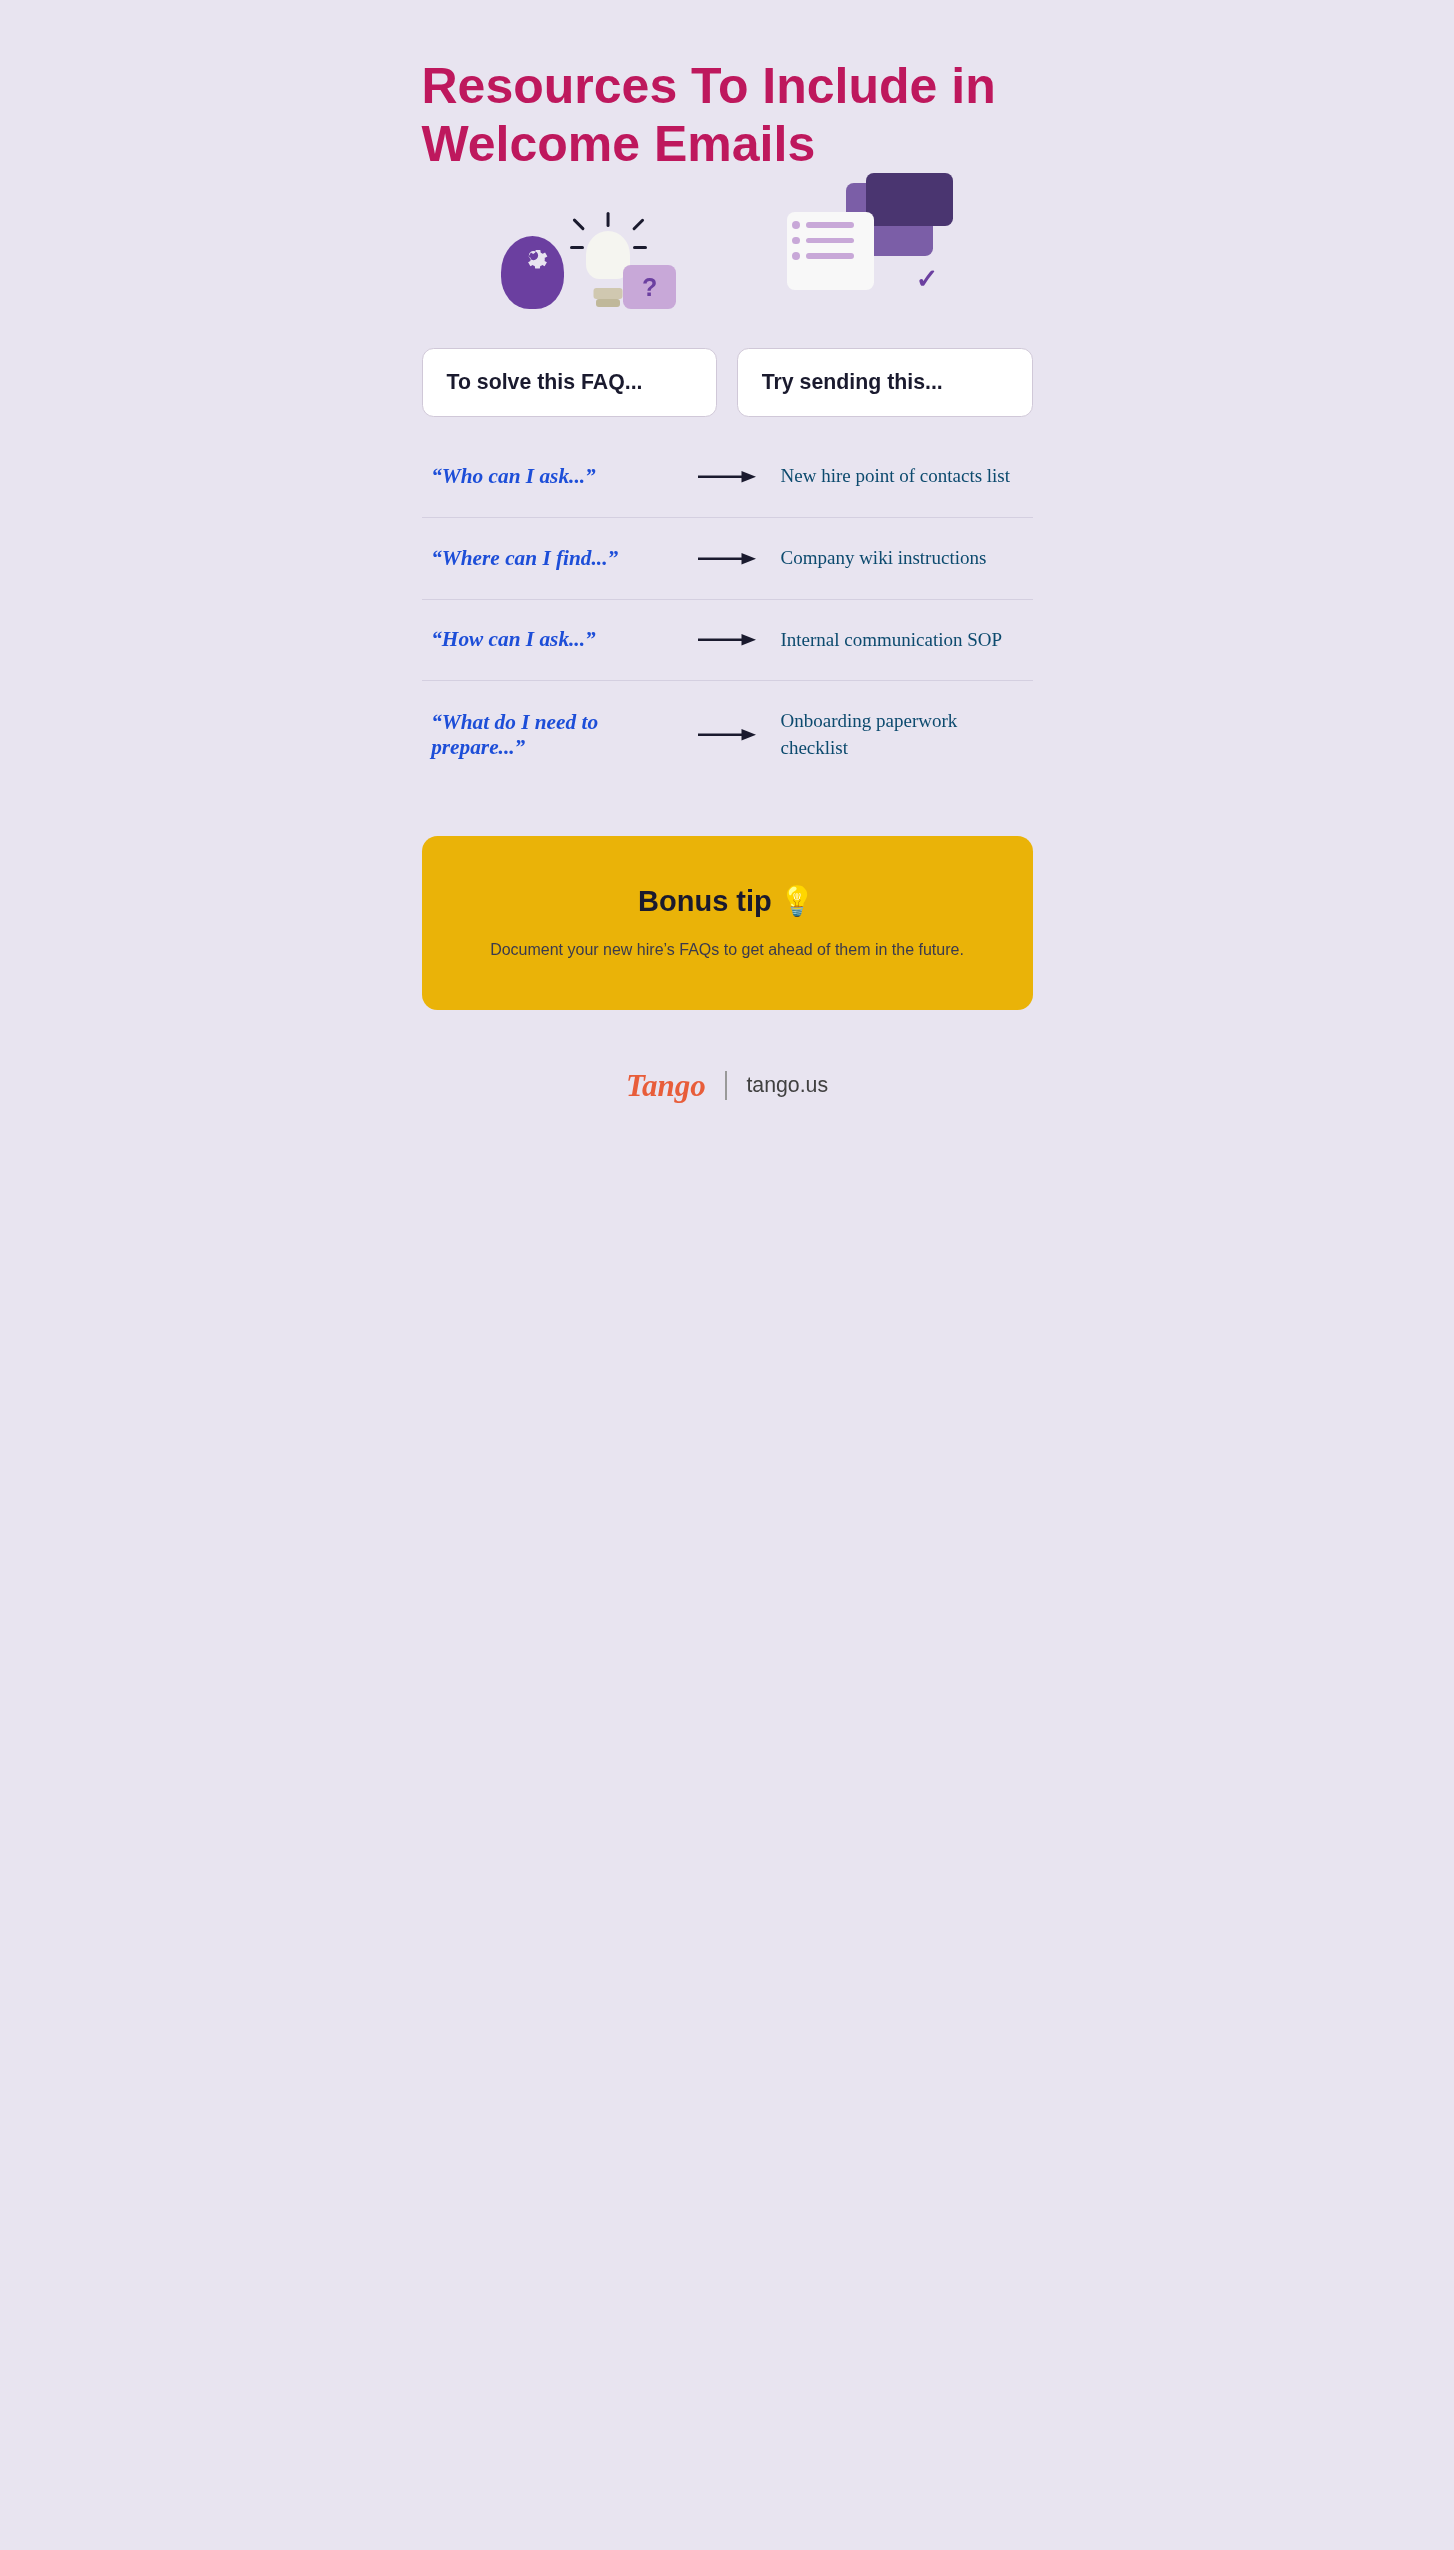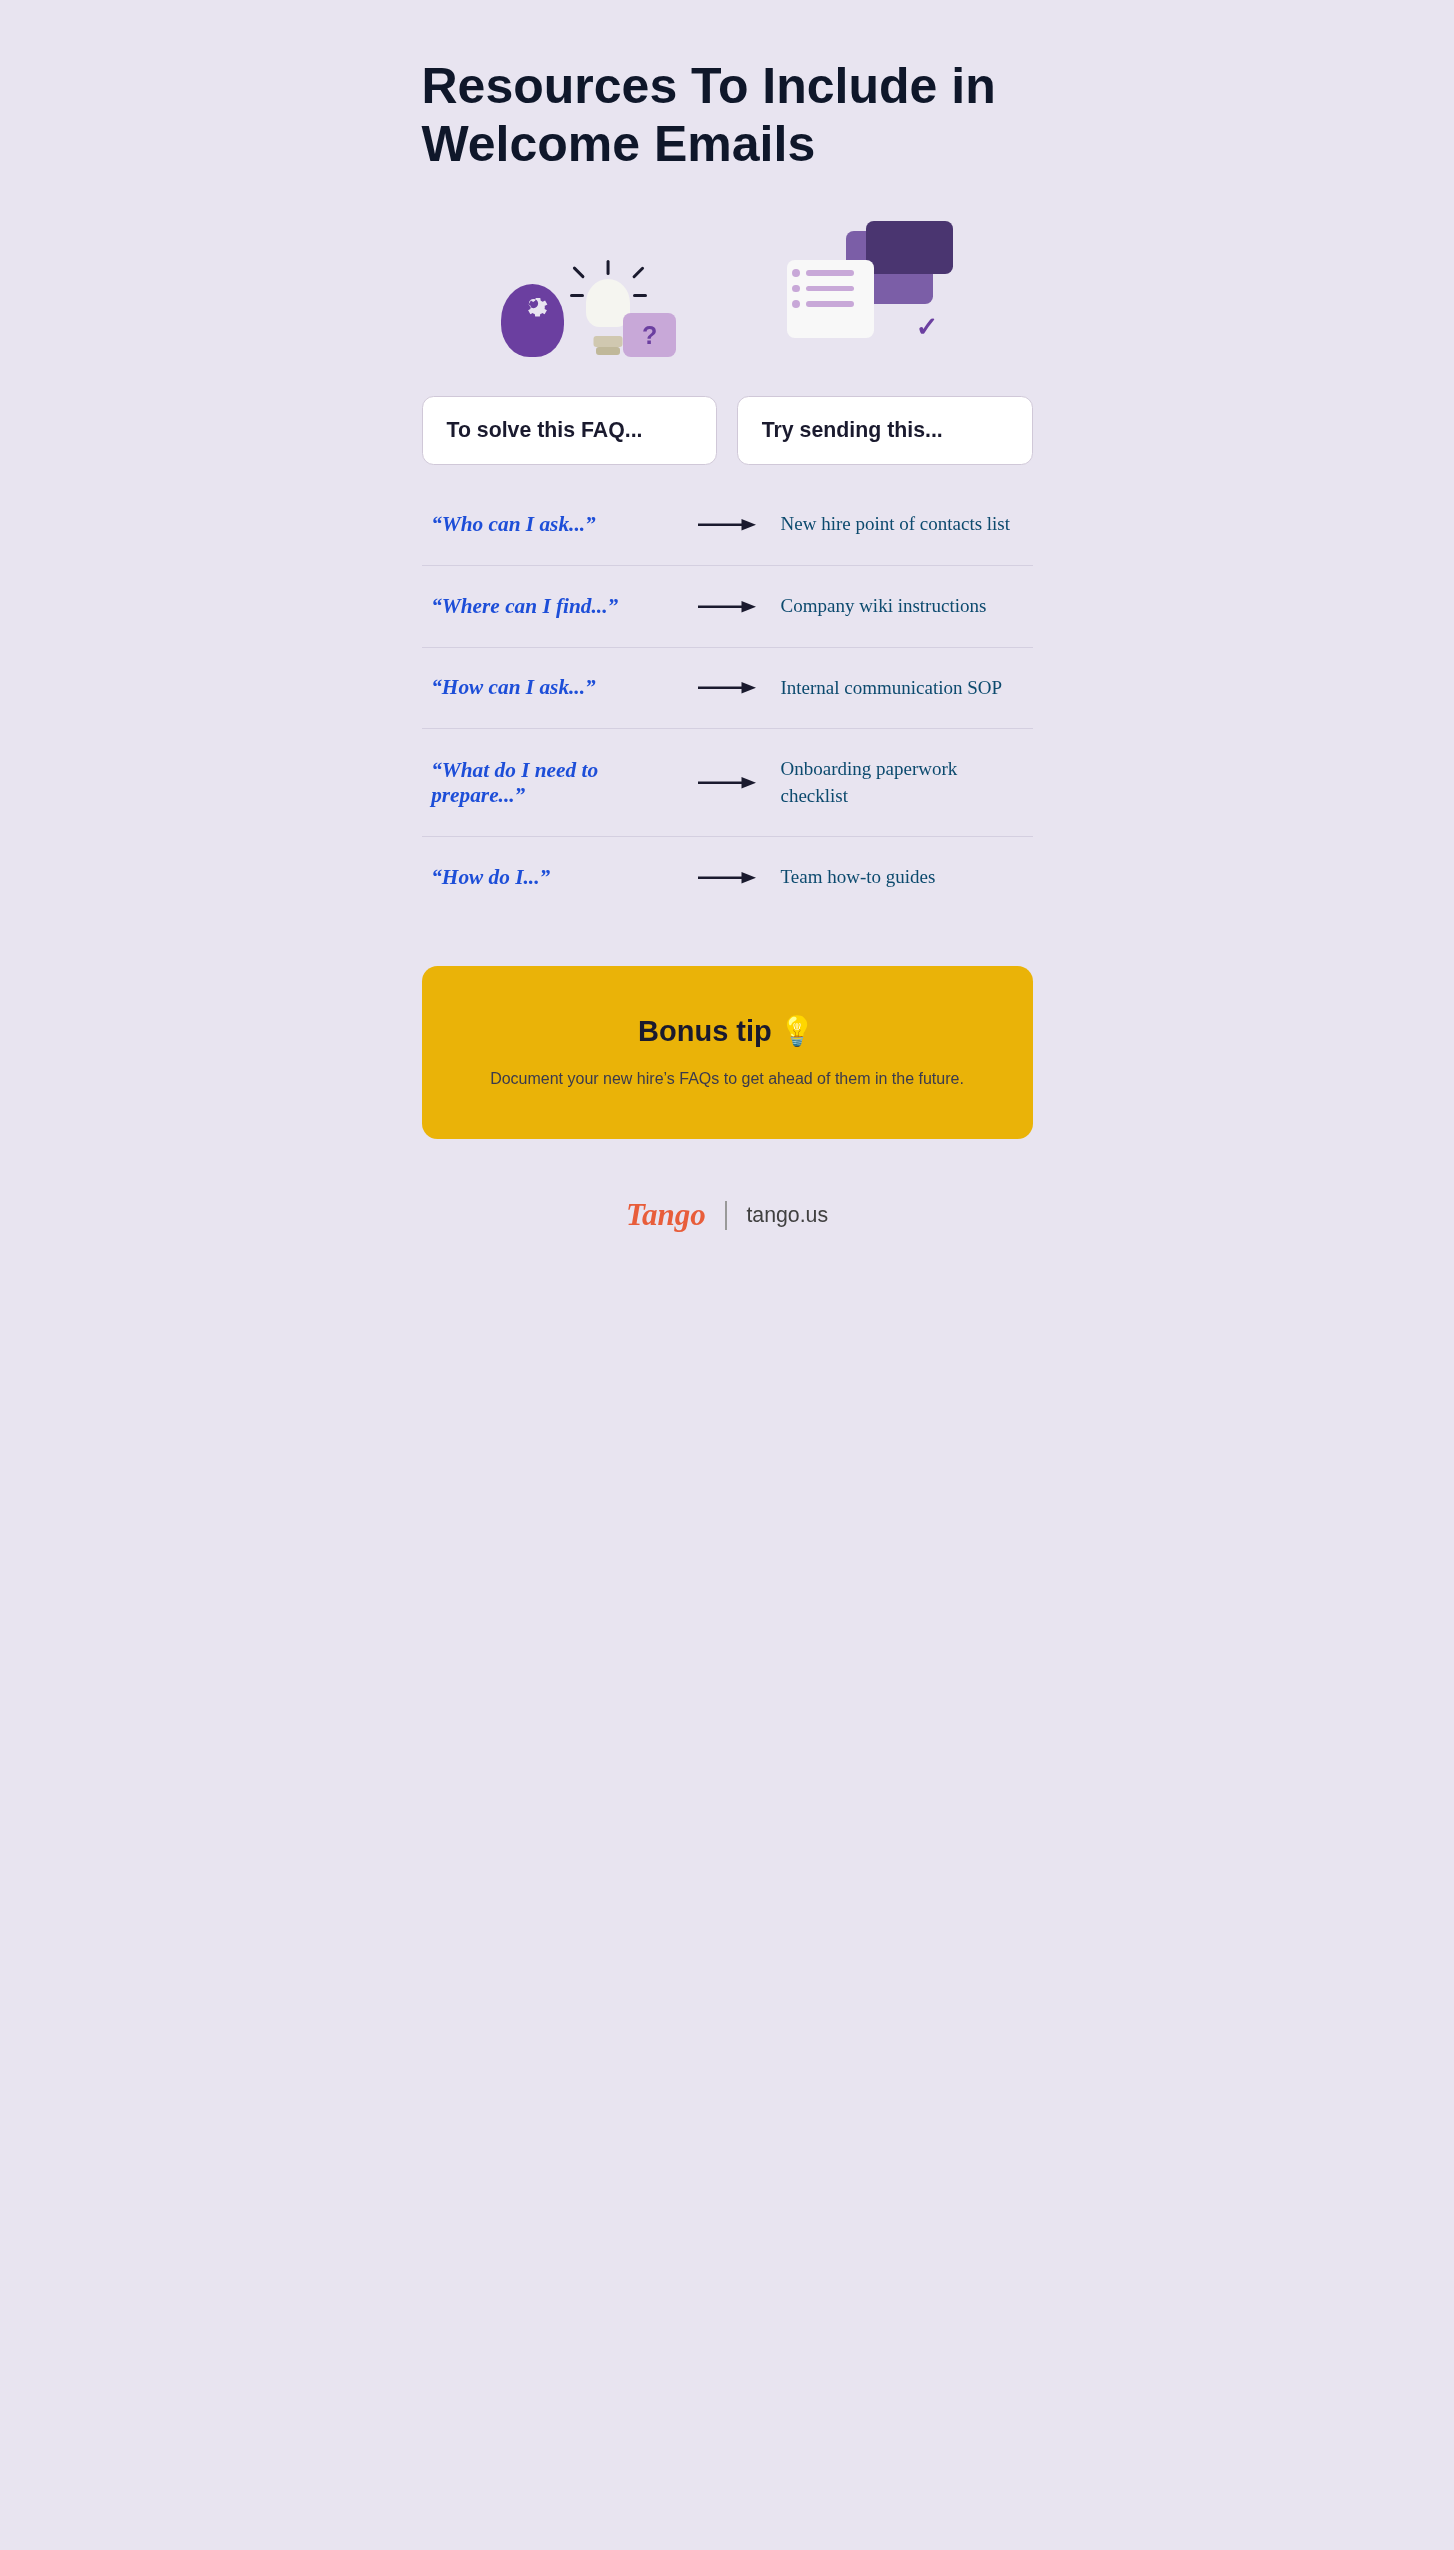--- a/index.html
+++ b/index.html
@@ -8,23 +8,22 @@
       background-color: #e8e4f0;
       font-family: 'Georgia', 'Times New Roman', serif;
       width: 727px;
       margin: 0 auto;
       padding: 58px 58px 78px 58px;
     }
 
     .page-title {
       font-size: 50px;
       font-weight: 800;
-      color: #0f172a;
+      color: #be185d;
       line-height: 1.15;
-      margin-bottom: 48px;
       font-family: 'Arial Black', 'Arial', sans-serif;
     }
 
     .illustration-row {
       display: flex;
       justify-content: space-around;
       align-items: flex-end;
       margin-bottom: 39px;
       padding: 0 29px;
     }
@@ -422,30 +421,20 @@
     <div class="content-row">
       <div class="faq-text">“What do I need to prepare...”</div>
       <div class="arrow-col">
         <svg class="arrow-svg" viewBox="0 0 60 20" xmlns="http://www.w3.org/2000/svg">
           <line x1="0" y1="10" x2="48" y2="10" stroke="#1a1a2e" stroke-width="2.5"></line>
           <polygon points="45,4 60,10 45,16" fill="#1a1a2e"></polygon>
         </svg>
       </div>
       <div class="resource-text">Onboarding paperwork checklist</div>
     </div>
-    <div class="content-row">
-      <div class="faq-text">“How do I...”</div>
-      <div class="arrow-col">
-        <svg class="arrow-svg" viewBox="0 0 60 20" xmlns="http://www.w3.org/2000/svg">
-          <line x1="0" y1="10" x2="48" y2="10" stroke="#1a1a2e" stroke-width="2.5"></line>
-          <polygon points="45,4 60,10 45,16" fill="#1a1a2e"></polygon>
-        </svg>
-      </div>
-      <div class="resource-text">Team how-to guides</div>
-    </div>
   </div>
 
 <div class="bonus-box">
   <div class="bonus-title">Bonus tip 💡</div>
   <div class="bonus-text">Document your new hire’s FAQs to get ahead of them in the future.</div>
 </div>
 
 <div class="footer">
   <span class="tango-logo">Tango</span>
   <div class="divider-v"></div>

